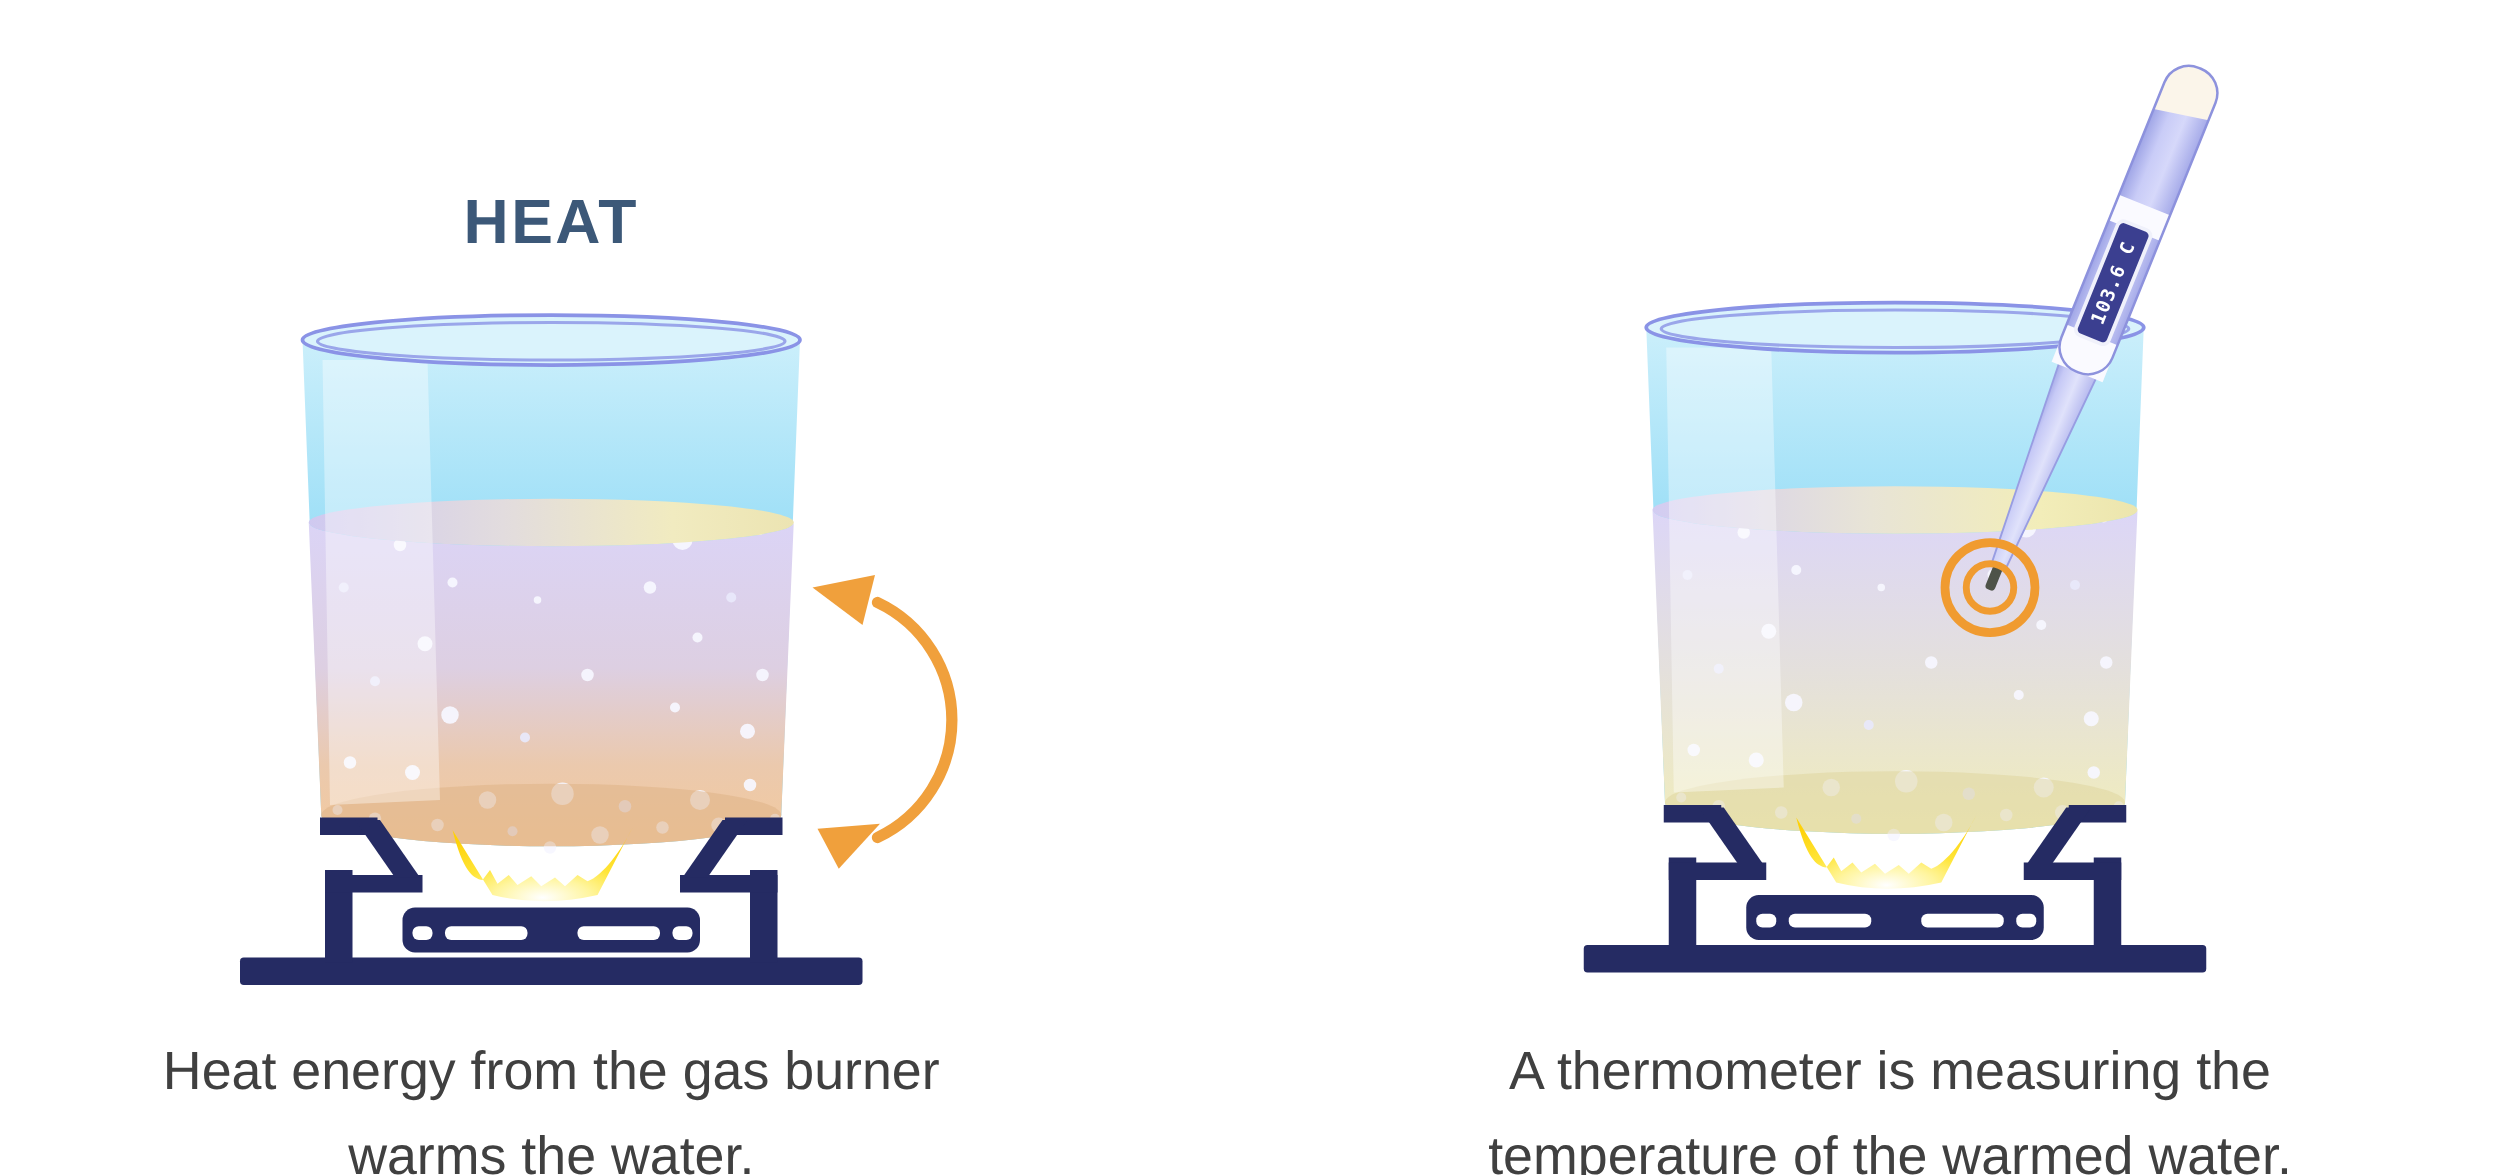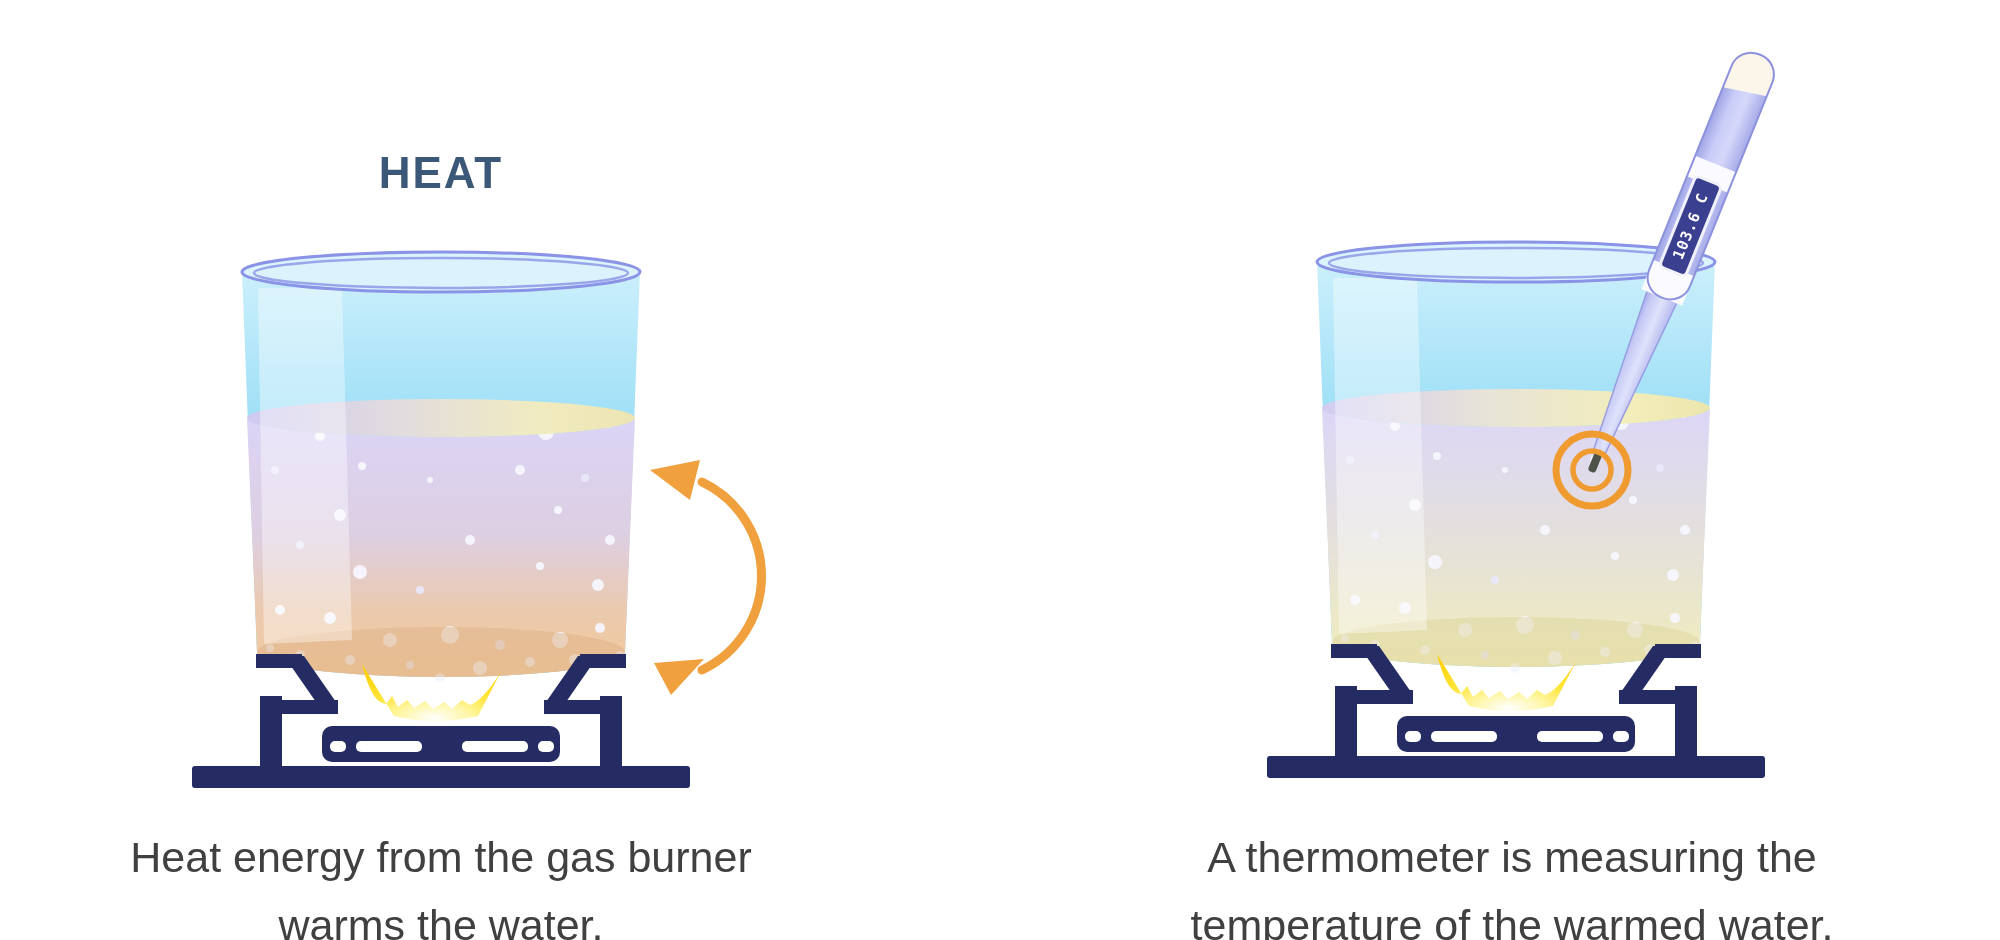--- a/index.html
+++ b/index.html
@@ -2,21 +2,21 @@
 <html><head>
 <meta charset="utf-8">
 <style>
   html,body{margin:0;padding:0;background:#ffffff;}
   #stage{
     position:relative;width:2000px;height:940px;background:#ffffff;overflow:hidden;
     font-family:"Liberation Sans",sans-serif;
   }
   .panel-title{
     position:absolute;width:620px;text-align:center;
-    font-size:44px;font-weight:700;letter-spacing:2px;color:#3c5878;
+    font-size:50px;font-weight:700;letter-spacing:2px;color:#3c5878;
   }
   #heat-title{left:131px;top:148px;}
   #temperature-title{left:1205px;top:128px;}
   .panel-caption{
     position:absolute;width:700px;text-align:center;white-space:pre-line;
     font-size:43px;font-weight:400;line-height:1.58;color:#404040;
   }
   #heat-caption{left:91px;top:824px;}
   #temperature-caption{left:1162px;top:824px;}
   svg{position:absolute;left:0;top:0;}

